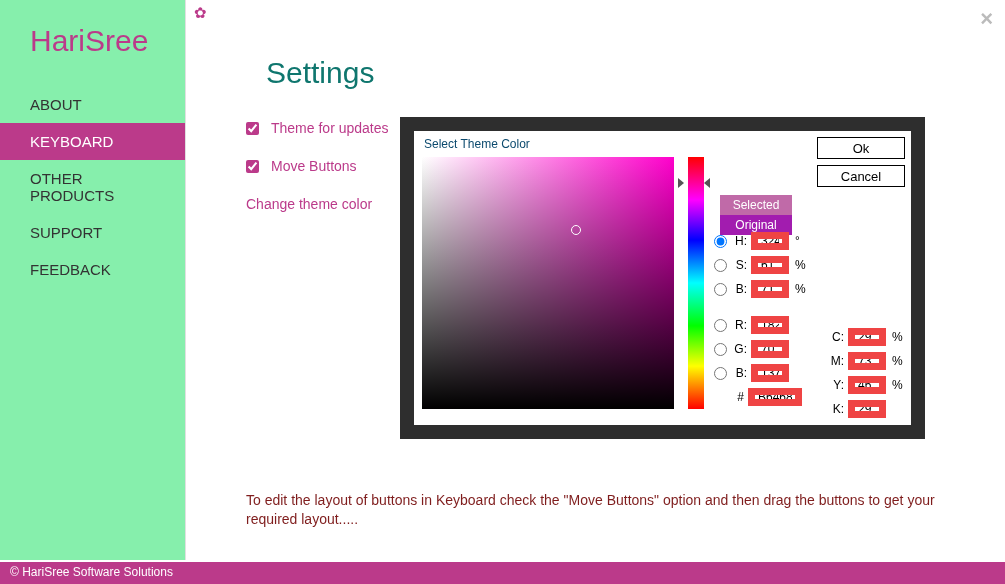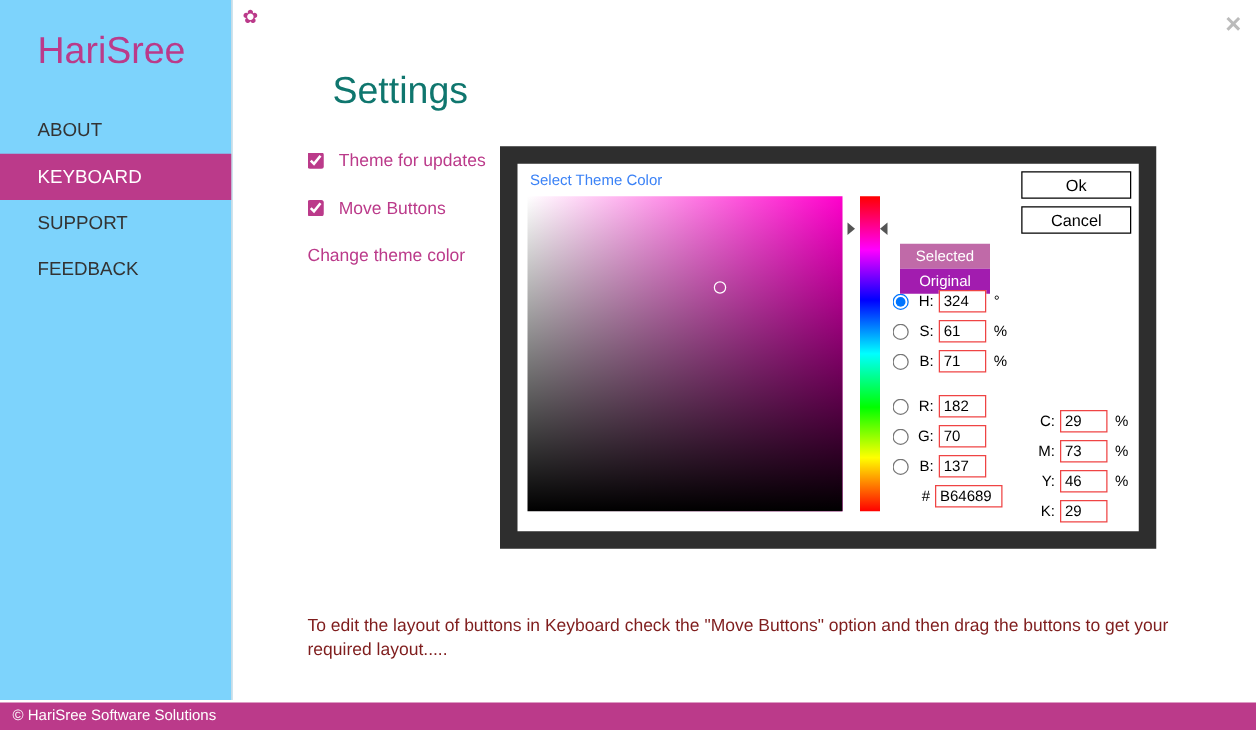--- a/index.html
+++ b/index.html
@@ -1,69 +1,70 @@
 <!DOCTYPE html>
 <html><head>
 <meta charset="utf-8">
 <style>
 * { box-sizing: border-box; margin: 0; padding: 0; font-family: "Segoe UI", Arial, sans-serif; }
 body { width: 1005px; height: 584px; background: #fff; overflow: hidden; position: relative; }
 .window { display: flex; width: 100%; height: 560px; background: #fff; }
-.sidebar { width: 186px; background: #7dd3fc; border-right: 1px solid #e0e0e0; padding-top: 8px; }
+.sidebar { width: 186px; background: #86efac; border-right: 1px solid #e0e0e0; padding-top: 8px; }
 .logo { color: #bb3a8a; font-size: 30px; font-weight: 300; padding: 16px 20px 28px 30px; }
 .nav-item { padding: 10px 30px; font-size: 15px; color: #333; cursor: pointer; }
 .nav-item.active { background: #bb3a8a; color: #fff; }
 .main { flex: 1; position: relative; padding: 0 20px; }
 .gear { position: absolute; top: 4px; left: 8px; color: #bb3a8a; font-size: 15px; }
 .close-x { position: absolute; top: 6px; right: 12px; color: #bbb; font-size: 22px; font-weight: bold; cursor: pointer; }
 .settings-title { color: #0f766e; font-size: 30px; font-weight: 300; margin: 56px 0 30px 60px; }
 .opts { margin-left: 40px; }
 .opt-row { margin-bottom: 22px; display: flex; align-items: center; }
 .opt-row input[type=checkbox] { accent-color: #bb3a8a; margin-right: 12px;}
 .opt-label { color: #bb3a8a; font-size: 14px; }
 .opt-link { color: #bb3a8a; font-size: 14px; cursor: pointer; }
 .help-text { position: absolute; left: 60px; right: 40px; bottom: 30px; font-size: 14px; color: #7f1d1d; line-height: 1.4; }
 .footer { position: absolute; bottom: 0; left: 0; right: 0; height: 22px; background: #bb3a8a; color: #fff; font-size: 12px; padding: 3px 10px; }
 
 
 .picker { position: absolute; left: 400px; top: 117px; width: 525px; height: 322px; background: #fff; border: 14px solid #2e2e2e; z-index: 10; }
 .picker-inner { padding: 6px 10px; position: relative; height: 100%; }
-.picker-title { font-size: 12px; color: #3b82f6; margin-bottom: 6px; }
+.picker-title { font-size: 12px; color: #0c4a6e; margin-bottom: 6px; }
 .sv-box { position: absolute; left: 8px; top: 26px; width: 252px; height: 252px; cursor: crosshair;
   background: linear-gradient(to top, #000, transparent), linear-gradient(to right, #fff, #ff00cc); }
 .sv-cursor { position: absolute; width: 10px; height: 10px; border: 1px solid #fff; border-radius: 50%; transform: translate(-5px,-5px); }
 .hue-strip { position: absolute; left: 274px; top: 26px; width: 16px; height: 252px;
   background: linear-gradient(to bottom, #f00 0%, #f0f 17%, #00f 33%, #0ff 50%, #0f0 67%, #ff0 83%, #f00 100%); cursor: pointer; }
 .hue-ptr-l { position: absolute; left: 264px; width:0; height:0; border-top:5px solid transparent; border-bottom:5px solid transparent; border-left:6px solid #555; }
 .hue-ptr-r { position: absolute; left: 290px; width:0; height:0; border-top:5px solid transparent; border-bottom:5px solid transparent; border-right:6px solid #555; }
 .swatch { position: absolute; width: 72px; height: 20px; font-size: 12px; text-align: center; line-height: 20px; color: #fff; margin-top: 38px; }
 .swatch.sel { left: 306px; top: 26px; background: #c06aa8; }
 .swatch.orig { left: 306px; top: 46px; background: #a21caf; }
 .btn { position: absolute; width: 88px; height: 22px; border: 1px solid #000; background: #fff; font-size: 13px; cursor: pointer; }
 .btn.ok { right: 6px; top: 6px; }
 .btn.cancel { right: 6px; top: 34px; }
 .fields { position: absolute; left: 300px; top: 100px; font-size: 12px; }
 .fields2 { position: absolute; left: 414px; top: 196px; font-size: 12px; }
 .frow { display: flex; align-items: center; margin-bottom: 4px; height: 20px; }
 .frow input[type=radio] { margin-right: 4px; }
 .frow .lab { width: 16px; text-align: right; margin-right: 4px; }
 .frow .lab2 { width: 16px; text-align: right; margin-right: 4px; }
-.frow input[type=text] { width: 38px; height: 18px; font-size: 12px; border: 1px solid #ef4444; padding: 0 3px; text-align: left; }
+.frow input[type=text] { width: 38px; height: 18px; font-size: 12px; border: 7px solid #ef4444; padding: 0 3px; text-align: left; }
 .frow input.hex { width: 54px; }
 .frow .suff { margin-left: 6px; width: 12px; }
 .gap { height: 12px; }
 </style>
 </head>
 <body>
 
 <div class="window">
   <div class="sidebar">
     <div class="logo">HariSree</div>
     <div class="nav-item">ABOUT</div>
     <div class="nav-item active">KEYBOARD</div>
+    <div class="nav-item">OTHER PRODUCTS</div>
     <div class="nav-item">SUPPORT</div>
     <div class="nav-item">FEEDBACK</div>
   </div>
 
   <div class="main">
     <div class="gear">✿</div>
     <div class="close-x">×</div>
     <div class="settings-title">Settings</div>
 
     <div class="opts">

